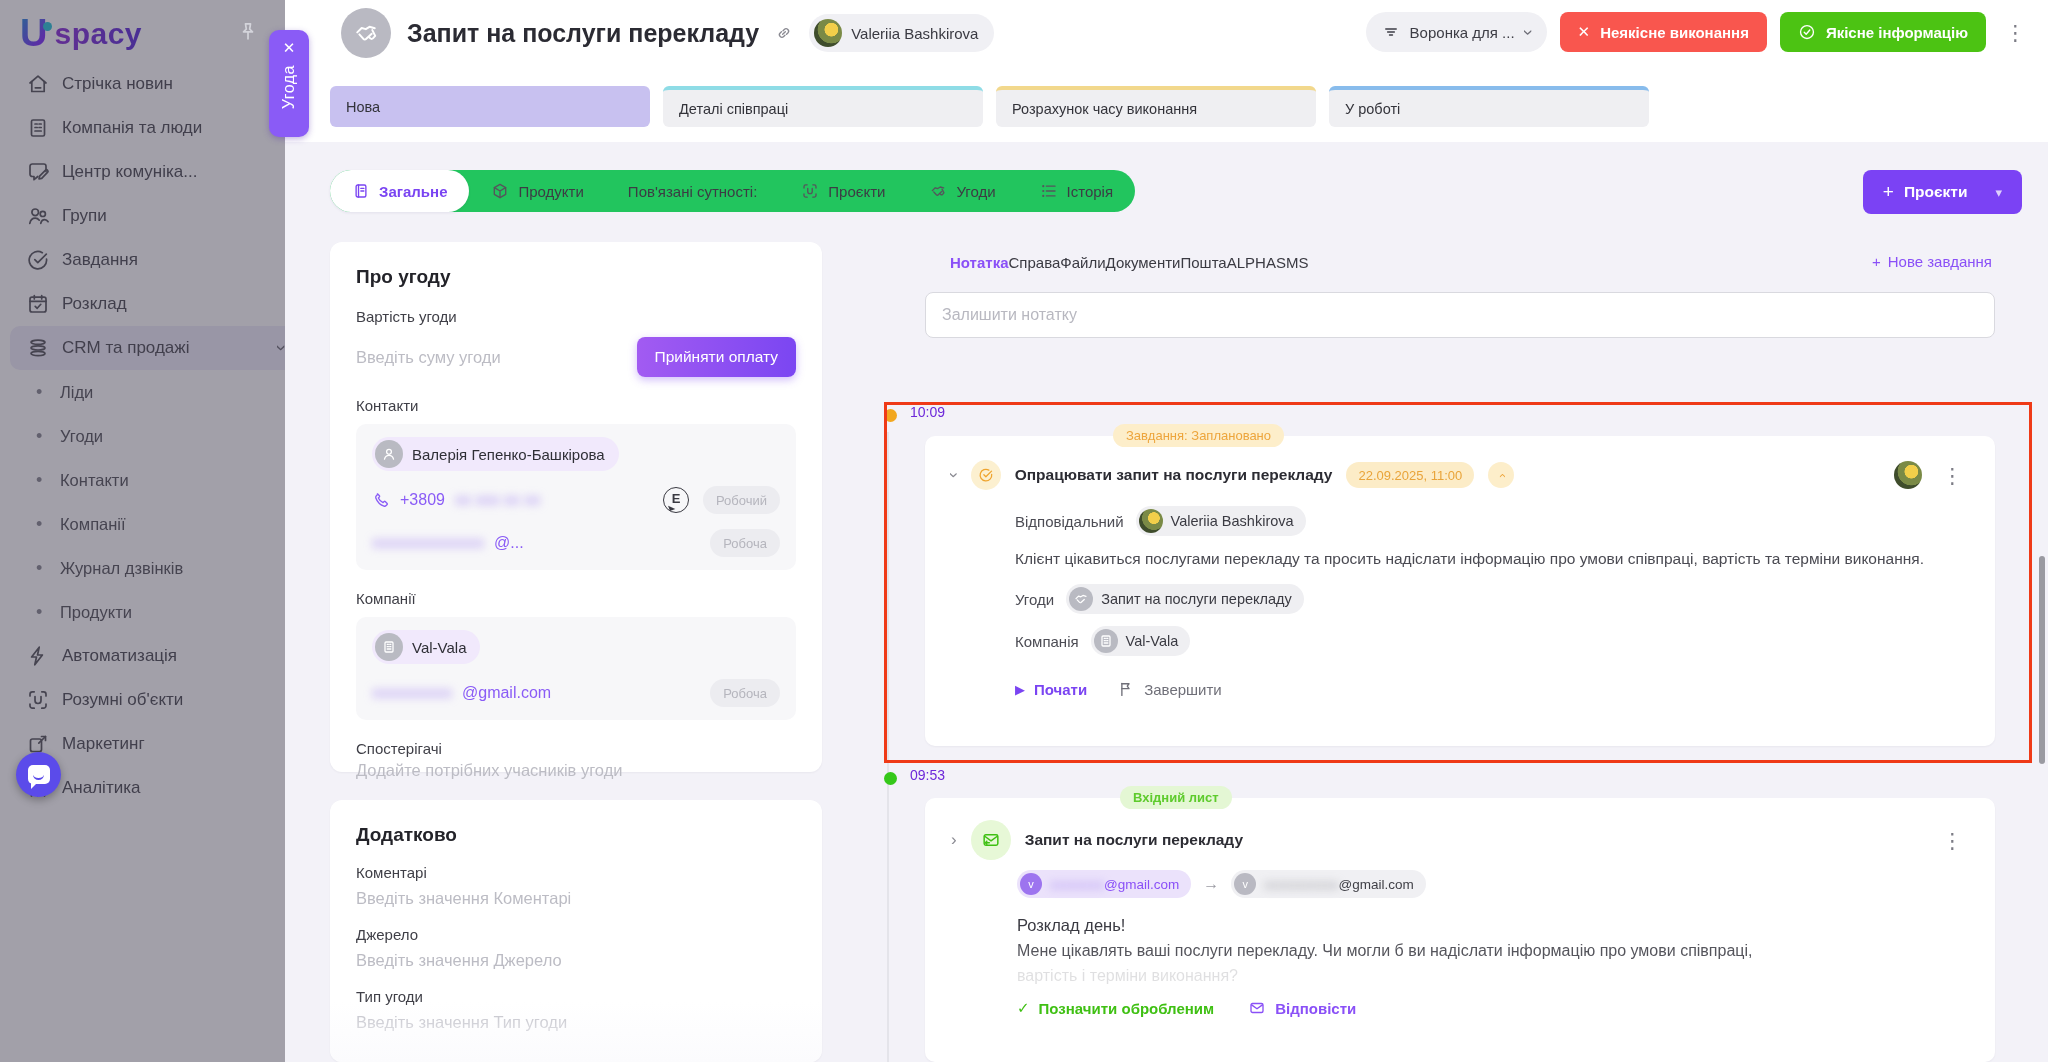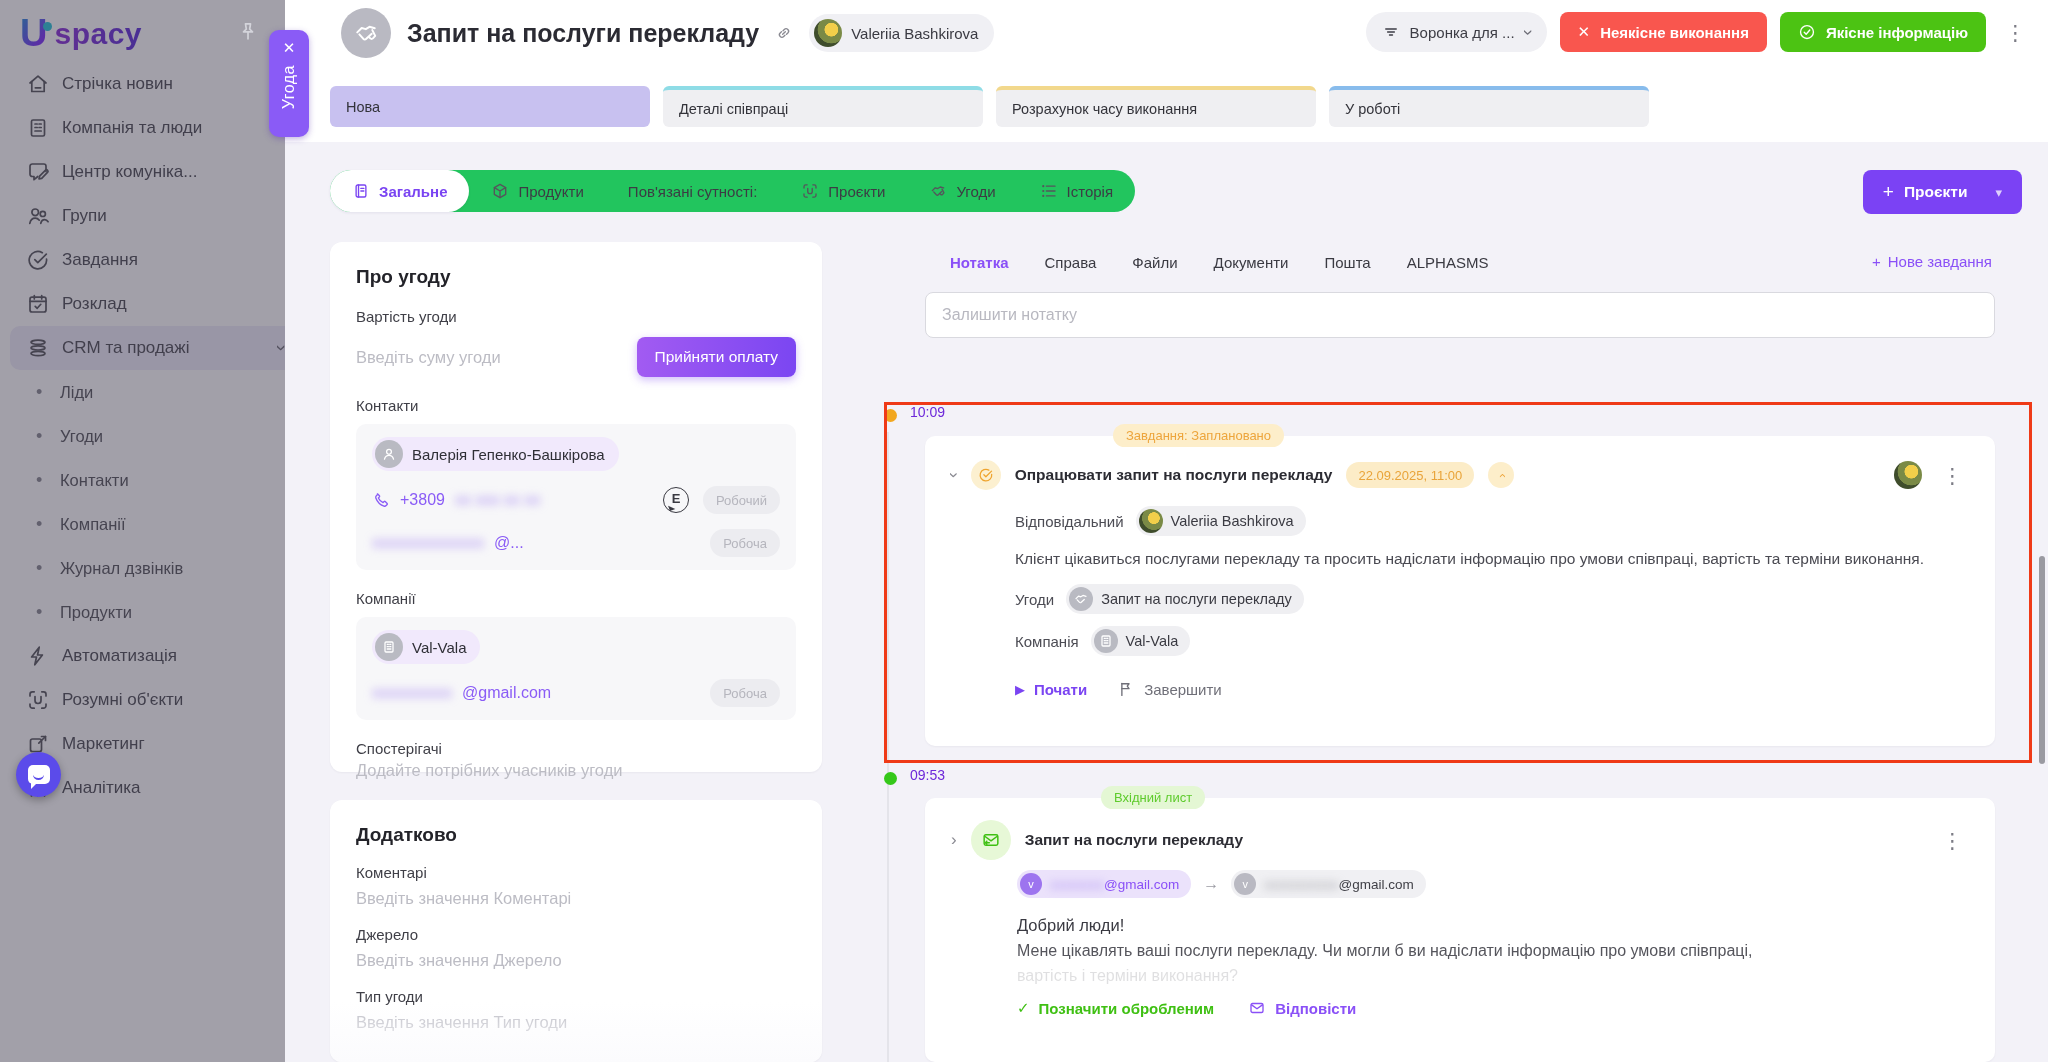--- a/index.html
+++ b/index.html
@@ -85,33 +85,33 @@
   .msgr{width:26px;height:26px;position:relative;color:#3a3a42;margin-right:14px;}
   .msgr .c{position:absolute;inset:0;border:1.6px solid #3a3a42;border-radius:50%;}
   .msgr .e{position:absolute;left:0;right:0;top:4px;text-align:center;font-size:13px;font-weight:700;}
   .msgr .tail{position:absolute;left:3px;bottom:-2px;width:0;height:0;border:4px solid transparent;border-top-color:#3a3a42;transform:rotate(25deg);}
   .card-extra{left:45px;top:800px;width:492px;height:262px;padding:24px 26px;box-sizing:border-box;overflow:hidden;}
   .card-extra::after{content:"";position:absolute;left:0;right:0;bottom:0;height:60px;background:linear-gradient(rgba(255,255,255,0),#fbfbfd);}
   .extra-field .flabel{margin-top:18px}
   .extra-field .placeholder{margin-top:8px}
 
   
-  .act-tabs{position:absolute;left:665px;top:254px;display:flex;gap:36px;font-size:15px;color:#3a3a42;}
+  .act-tabs{position:absolute;left:665px;top:254px;display:flex;font-size:15px;color:#3a3a42;}
   .act-tab.active{color:#8a50f7;font-weight:600;}
   .new-task{position:absolute;right:56px;top:253px;color:#8a50f7;font-size:15px;display:flex;gap:7px;align-items:center;}
   .note-input{position:absolute;left:640px;top:292px;width:1070px;height:46px;box-sizing:border-box;border:1px solid #d9d9df;border-radius:8px;background:#fff;font-size:16px;padding:0 16px;color:#3a3a42;font-family:inherit;}
   .note-input::placeholder{color:#b8b8c0;}
 
   .tdot{position:absolute;width:13px;height:13px;border-radius:50%;}
   .ttime{position:absolute;font-size:14px;color:#6d28d9;}
   .tline{position:absolute;left:602px;top:432px;width:2px;height:630px;background:#e4e4ea;}
   .annotation{position:absolute;left:599px;top:402px;width:1148px;height:361px;border:3px solid #ef3a17;box-sizing:border-box;z-index:8;pointer-events:none;}
   .tl-badge{position:absolute;z-index:3;font-size:13px;border-radius:12px;padding:4px 13px;}
   .badge-task{left:828px;top:424px;background:#fdeeca;color:#eda53c;}
-  .badge-mail{left:816px;top:786px;background:#e4f7d4;color:#5ecb2c;}
+  .badge-mail{left:835px;top:786px;background:#e4f7d4;color:#5ecb2c;font-weight:bold;}
   .tcard{position:absolute;left:640px;width:1070px;background:#fff;border-radius:10px;box-shadow:0 1px 2px rgba(30,30,60,.05);box-sizing:border-box;}
   .task-card{top:436px;height:310px;padding:24px 26px;}
   .mail-card{top:798px;height:264px;padding:22px 26px;overflow:hidden;}
   .thead{display:flex;align-items:center;gap:14px;}
   .chev-g{font-size:17px;color:#8a8a92;display:inline-block;}
   .rot90{transform:rotate(90deg)}.rot-90{transform:rotate(-90deg)}
   .ticon{border-radius:50%;display:flex;align-items:center;justify-content:center;flex:none;}
   .ticon.task{width:30px;height:30px;background:#fcf0d0;color:#efa42e;}
   .ticon.mail{width:40px;height:40px;background:#e7f8d7;color:#3fc013;}
   .ttitle{font-size:15.5px;font-weight:700;color:#2c2c33;white-space:nowrap;}
@@ -585,21 +585,21 @@
           <span class="mav purple">v</span>
           <span><span class="blur blur-p">xxxxxxxx</span><span>@gmail.com</span></span>
         </span>
         <span class="arrow">→</span>
         <span class="mail-chip to clickable">
           <span class="mav gray">v</span>
           <span><span class="blur blur-g">xxxxxxxxxxx</span><span>@gmail.com</span></span>
         </span>
       </div>
       <div class="mail-body">
-        <div class="greet">Добрий люди!</div>
+        <div class="greet">Розклад день!</div>
         <div class="mbody">Мене цікавлять ваші послуги перекладу. Чи могли б ви надіслати інформацію про умови співпраці,</div>
         <div class="mbody mfade">вартість і терміни виконання?</div>
       </div>
       <div class="mail-actions">
         <span class="act-processed clickable">
           <span>✓</span>
           <span>Позначити обробленим</span>
         </span>
         <span class="act-reply clickable">
           <svg class="i18" viewBox="0 0 24 24">

